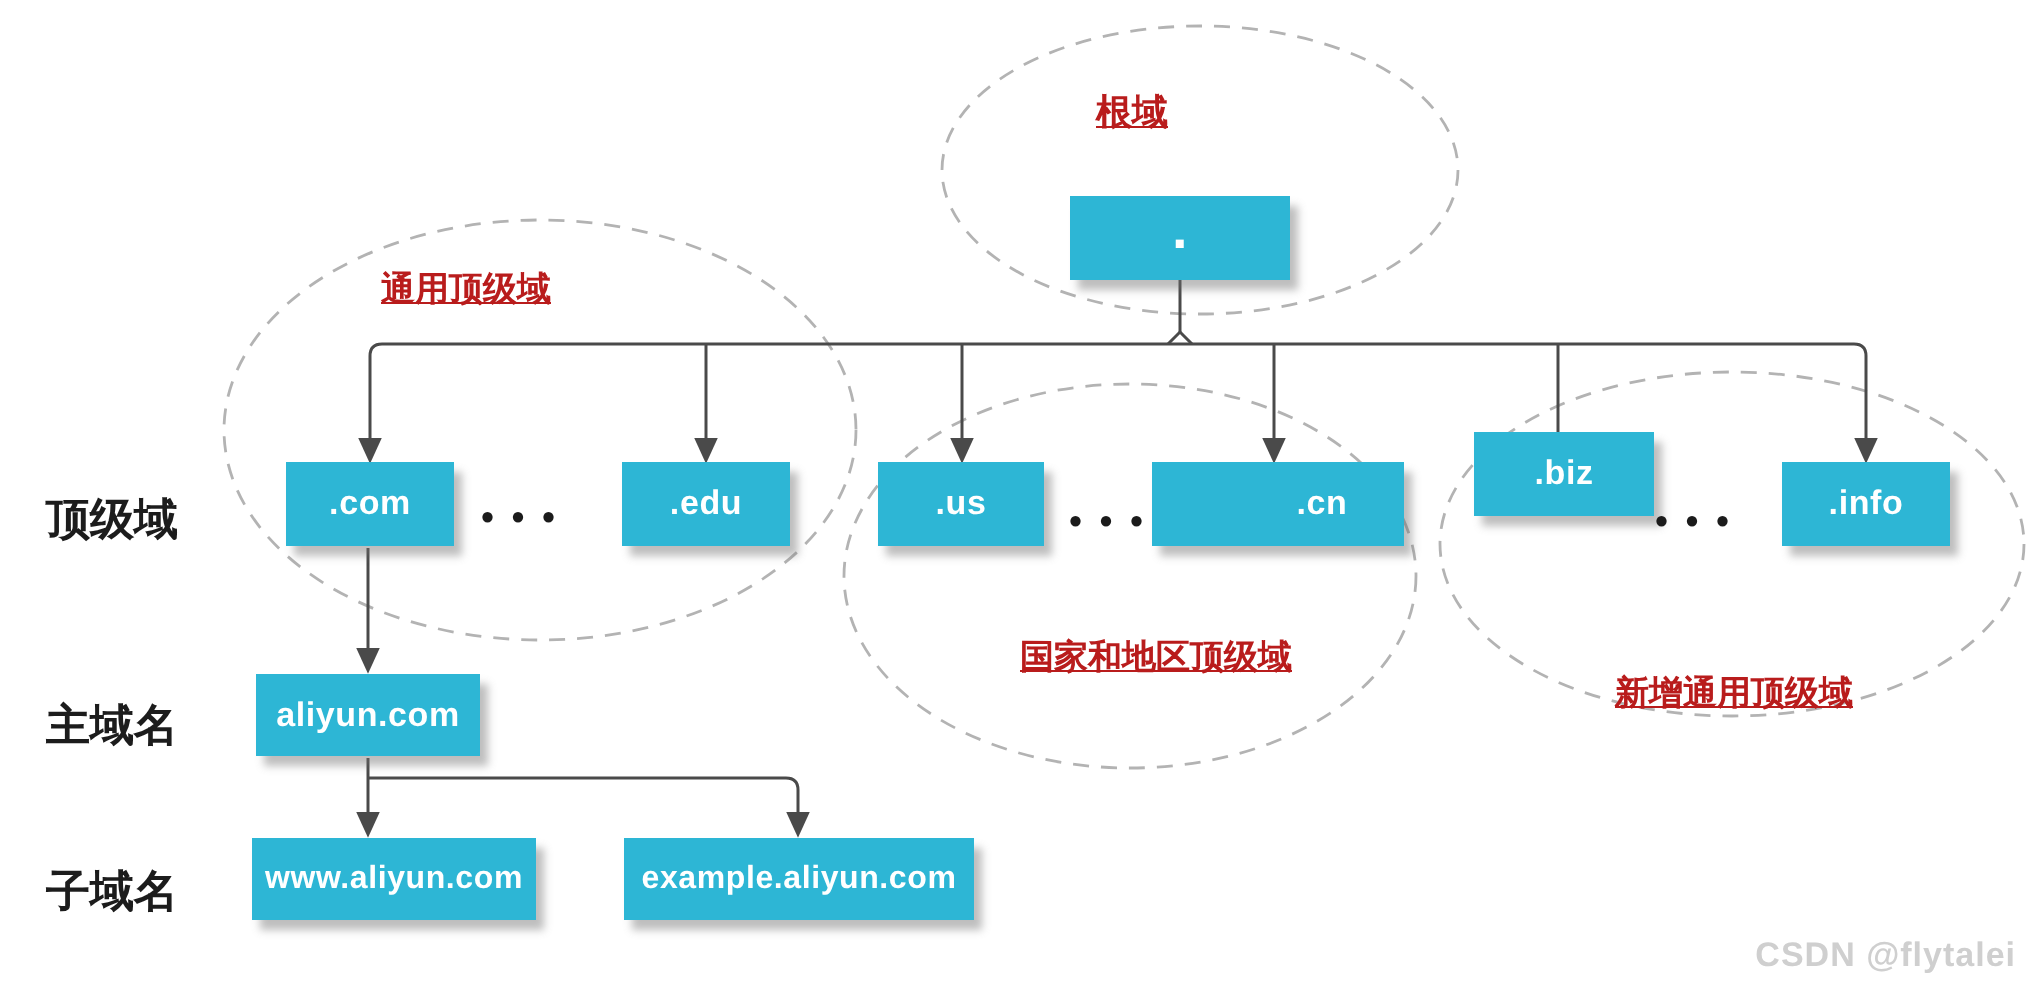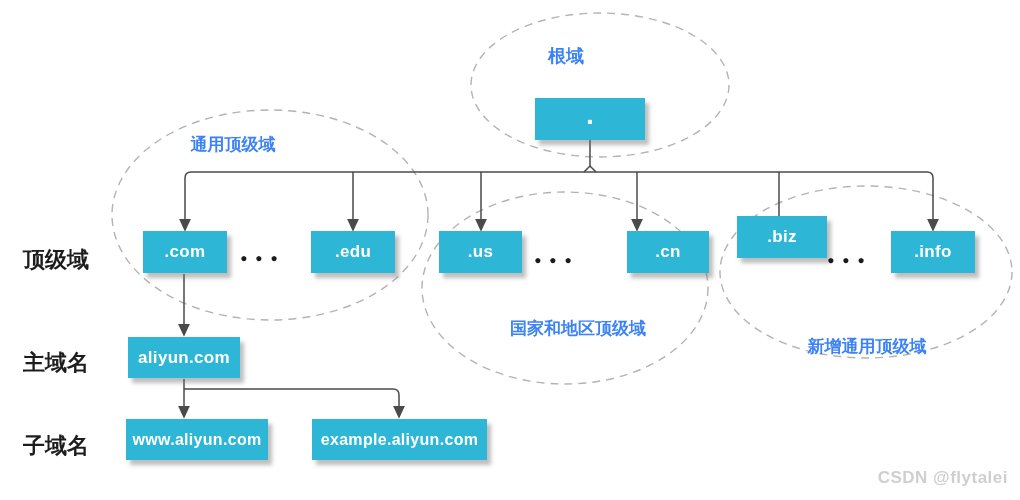--- a/index.html
+++ b/index.html
@@ -19,25 +19,26 @@
     font-size:17px;
     display:flex;align-items:center;justify-content:center;
     box-shadow:4px 5px 4px rgba(110,110,110,0.45);
     letter-spacing:0.3px;
     white-space:nowrap;
   }
   .node.small-text{font-size:16px;}
   .node-root-dot-text{font-size:28px;line-height:10px;position:relative;top:-4px;}
   .group-label{
     position:absolute;
-    color:#3b82f6;
+    color:#b91c1c;
     font-weight:600;
     font-size:17px;
     transform:translateX(-50%);
     white-space:nowrap;
+    text-decoration:underline;
   }
   .row-label{
     position:absolute;
     left:23px;
     color:#1c1c1c;
     font-weight:600;
     font-size:22px;
     white-space:nowrap;
   }
   .dots{
@@ -108,21 +109,21 @@
   <div class="row-label" style="top:348px;">主域名</div>
   <div class="row-label" style="top:431px;">子域名</div>
 
   <div class="node" style="left:535px;top:98px;width:110px;height:42px;">
     <span class="node-root-dot-text">.</span>
   </div>
 
   <div class="node" style="left:143px;top:231px;width:84px;height:42px;">.com</div>
   <div class="node" style="left:311px;top:231px;width:84px;height:42px;">.edu</div>
   <div class="node" style="left:439px;top:231px;width:83px;height:42px;">.us</div>
-  <div class="node" style="left:627px;top:231px;width:82px;height:42px;">.cn</div>
+  <div class="node" style="left:576px;top:231px;width:82px;height:42px;padding-left:44px;">.cn</div>
   <div class="node" style="left:737px;top:216px;width:90px;height:42px;">.biz</div>
   <div class="node" style="left:891px;top:231px;width:84px;height:42px;">.info</div>
 
   <div class="node" style="left:128px;top:337px;width:112px;height:41px;">aliyun.com</div>
   <div class="node small-text" style="left:126px;top:419px;width:142px;height:41px;">www.aliyun.com</div>
   <div class="node small-text" style="left:312px;top:419px;width:175px;height:41px;">example.aliyun.com</div>
 
   <div class="dots" style="left:259px;top:251px;">●●●</div>
   <div class="dots" style="left:553px;top:253px;">●●●</div>
   <div class="dots" style="left:846px;top:253px;">●●●</div>

